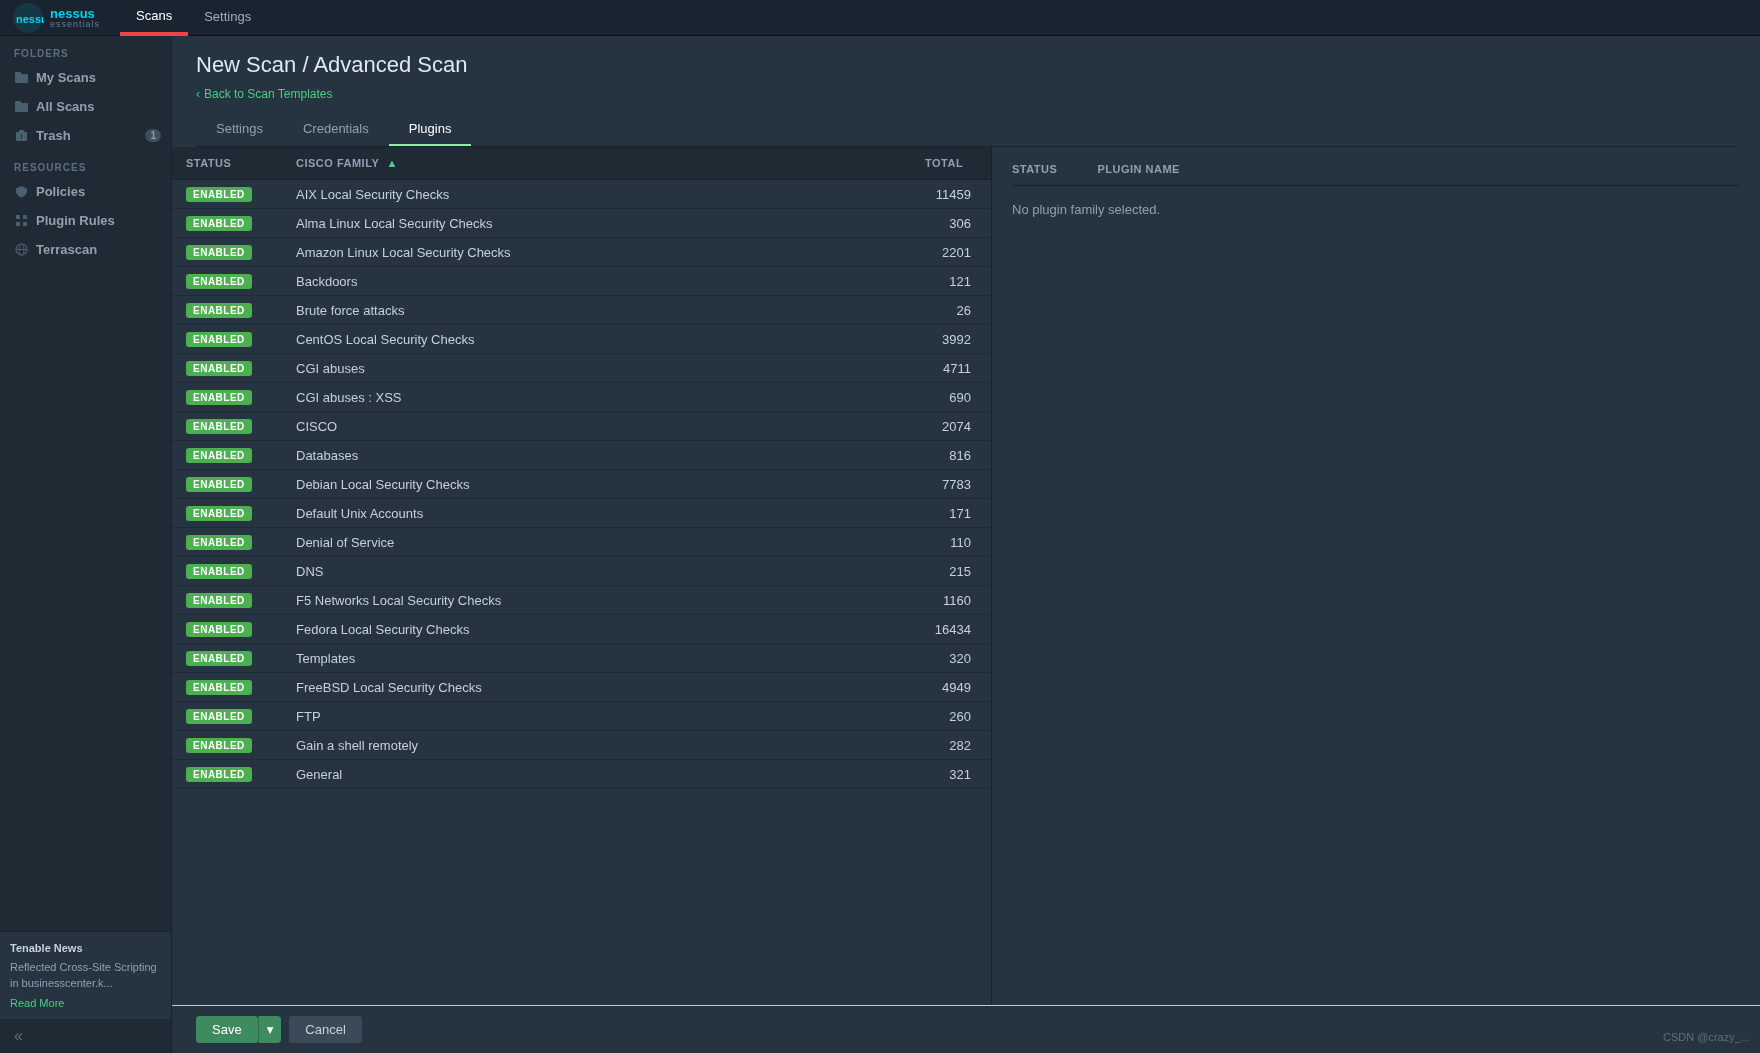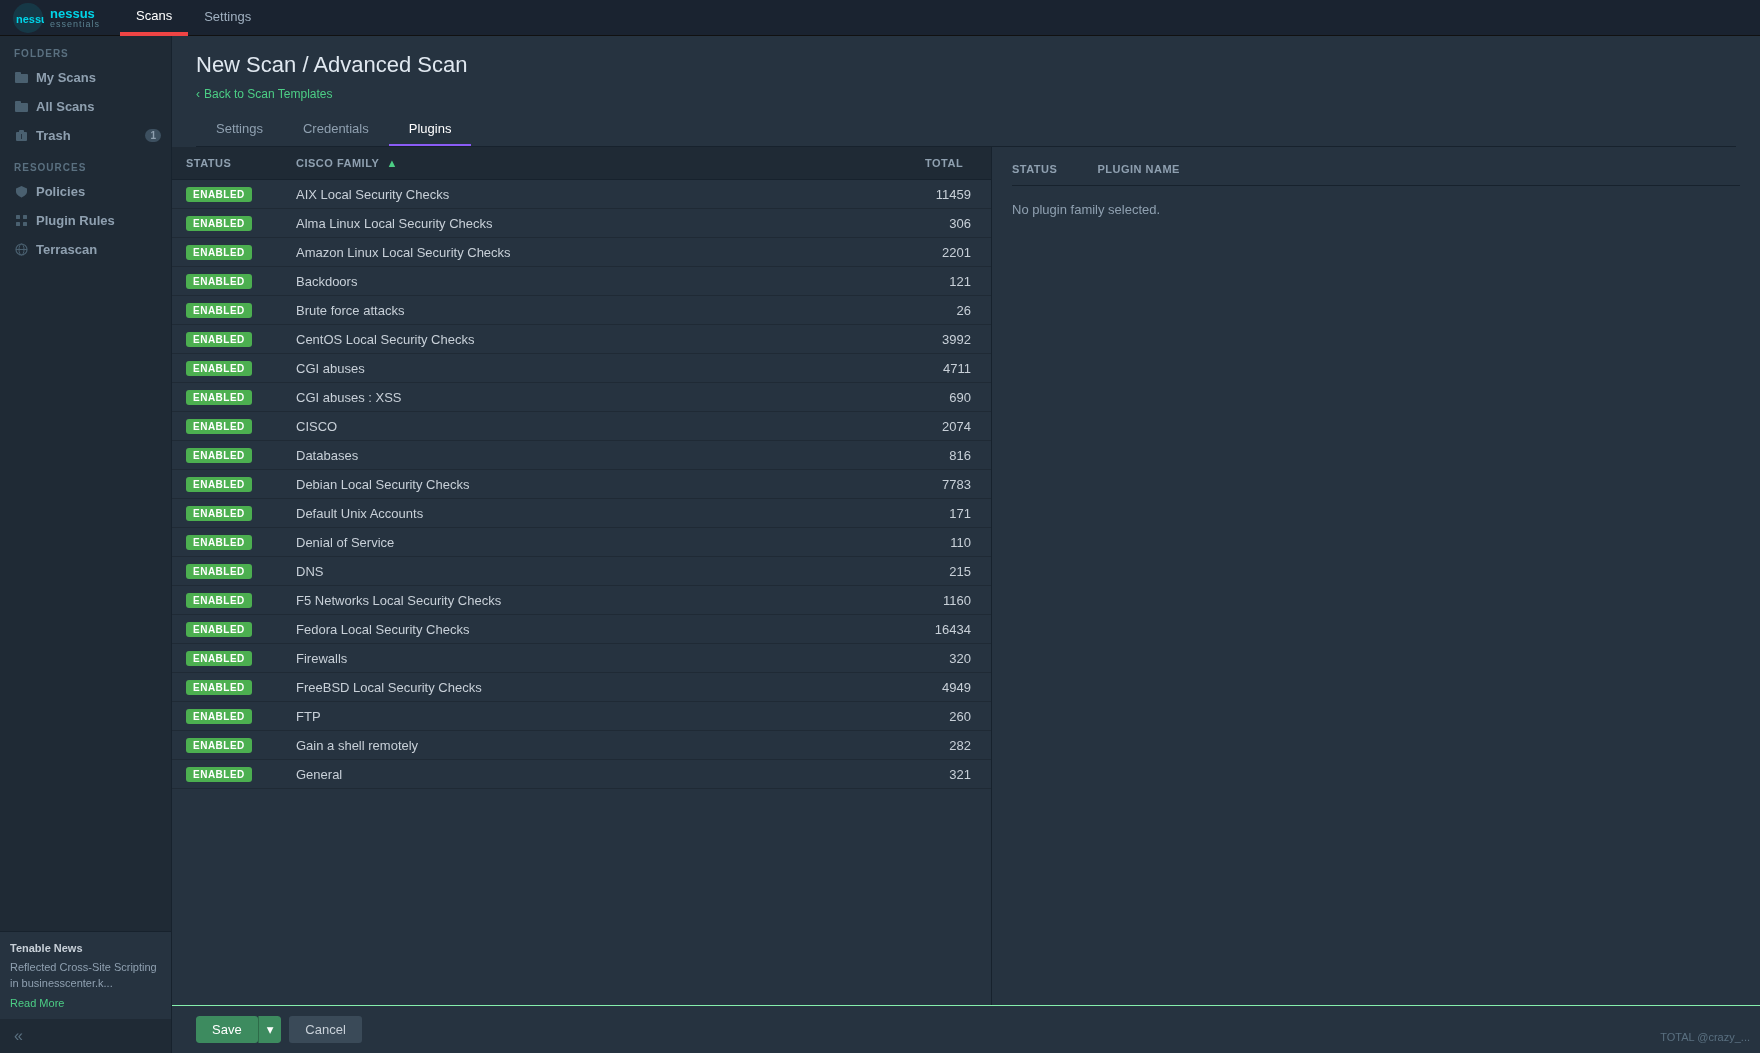--- a/index.html
+++ b/index.html
@@ -29,21 +29,21 @@
 
     
     .main { flex: 1; display: flex; flex-direction: column; overflow: hidden; background: #263340; }
     .main-header { padding: 16px 24px 0 24px; background: #263340; flex-shrink: 0; }
     .page-title { font-size: 22px; font-weight: 300; color: #e0e8f0; margin-bottom: 8px; }
     .back-link { color: #4cce85; font-size: 12px; cursor: pointer; display: inline-flex; align-items: center; gap: 4px; margin-bottom: 12px; }
 
     
     .tabs { display: flex; gap: 0; border-bottom: 1px solid #17222d; flex-shrink: 0; }
     .tab { padding: 8px 20px; cursor: pointer; color: #8fa0b0; font-size: 13px; border-bottom: 2px solid transparent; }
-    .tab.active { color: #fff; border-bottom: 2px solid #8b5cf6; }
+    .tab.active { color: #fff; border-bottom: 2px solid #86efac; }
 
     
     .plugin-area { display: flex; flex: 1; overflow: hidden; }
 
     
     .plugin-table-wrapper { flex: 0 0 820px; overflow-y: auto; border-right: 1px solid #17222d; }
     .plugin-table { width: 100%; border-collapse: collapse; }
     .plugin-table thead { position: sticky; top: 0; z-index: 2; }
     .plugin-table thead tr { background: #1f2a35; }
     .plugin-table th { padding: 10px 14px; text-align: left; font-size: 11px; font-weight: 600; color: #8fa0b0; letter-spacing: 0.5px; border-bottom: 1px solid #17222d; white-space: nowrap; }
@@ -313,21 +313,21 @@
       <td class="status-col">
         <span class="enabled-badge">ENABLED</span>
       </td>
       <td class="plugin-name-col">Fedora Local Security Checks</td>
       <td class="total-col">16434</td>
     </tr>
               <tr>
       <td class="status-col">
         <span class="enabled-badge">ENABLED</span>
       </td>
-      <td class="plugin-name-col">Firewalls</td>
+      <td class="plugin-name-col">Templates</td>
       <td class="total-col">320</td>
     </tr>
               <tr>
       <td class="status-col">
         <span class="enabled-badge">ENABLED</span>
       </td>
       <td class="plugin-name-col">FreeBSD Local Security Checks</td>
       <td class="total-col">4949</td>
     </tr>
               <tr>
@@ -369,13 +369,13 @@
         <button class="btn-save">Save</button>
         <button class="btn-save-dropdown">
           <span>▾</span>
         </button>
       </div>
       <button class="btn-cancel">Cancel</button>
     </div>
   </div>
 </div>
 
-<div class="watermark">TOTAL @crazy_...</div>
+<div class="watermark">CSDN @crazy_...</div>
 
 </body></html>

